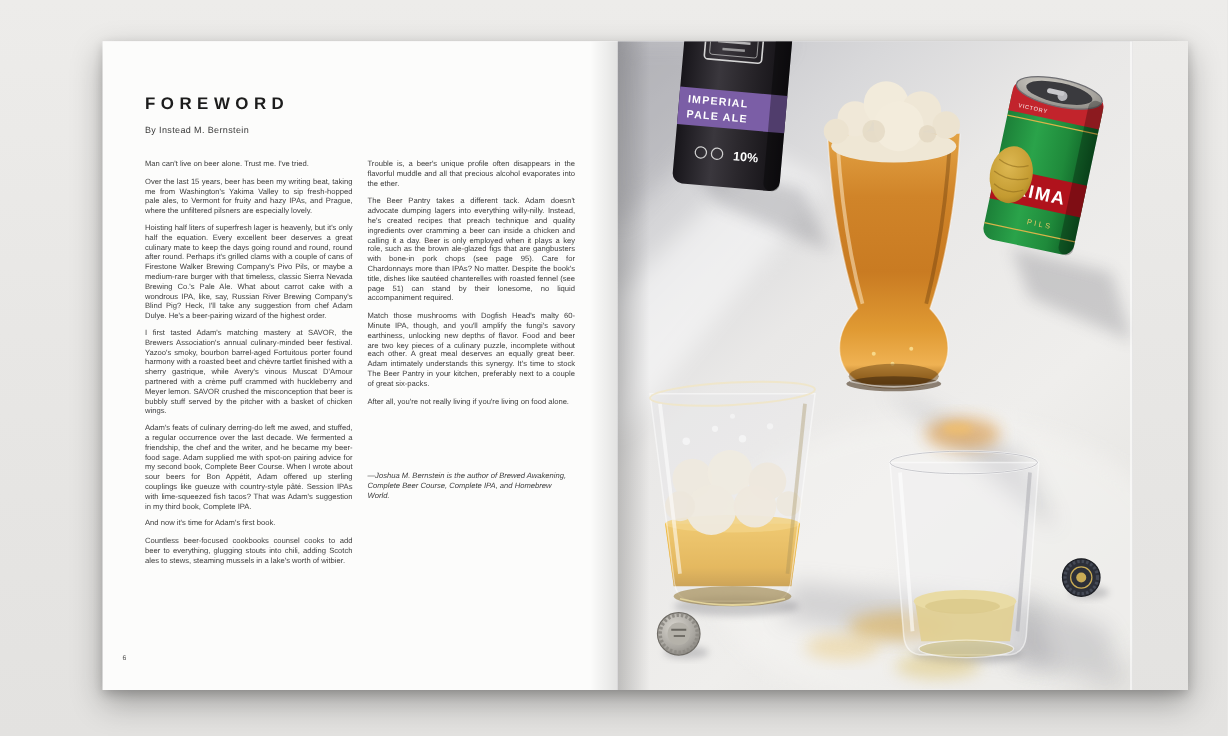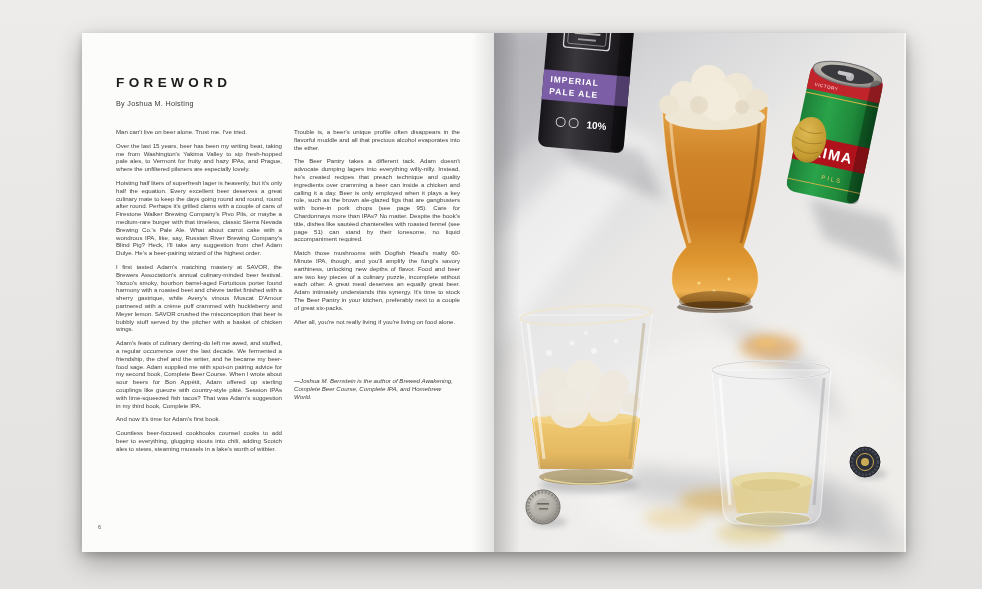--- a/index.html
+++ b/index.html
@@ -1,20 +1,20 @@
 <!DOCTYPE html>
 <html><head>
 <meta charset="utf-8">
 <style>
   html,body{margin:0;padding:0;background:#e8e7e5;}
   .canvas{position:relative;width:982px;height:589px;overflow:hidden;
           background:linear-gradient(180deg,#edecea 0%,#e8e7e5 45%,#e3e2e0 100%);
           font-family:"Liberation Sans",sans-serif;}
   .spread{position:absolute;left:82px;top:33px;width:824px;height:519px;
-          box-shadow:0 10px 24px rgba(0,0,0,.30),0 3px 8px rgba(0,0,0,.18);}
+          box-shadow:0 10px 24px rgba(0,0,0,.30),0 3px 8px rgba(0,0,0,.18);padding-left:44px;}
   .page{position:absolute;top:0;height:519px;width:412px;overflow:hidden;}
   .page-left{left:0;background:#fcfcfb;}
   .page-left::after{content:"";position:absolute;top:0;right:0;width:22px;height:100%;
           background:linear-gradient(to right,rgba(0,0,0,0),rgba(0,0,0,0.10));pointer-events:none;}
   .page-right{left:412px;background:#dcdcde;}
   .page-right::before{content:"";position:absolute;top:0;left:0;width:26px;height:100%;z-index:9;
           background:linear-gradient(to right,rgba(0,0,0,0.20),rgba(0,0,0,0));pointer-events:none;}
   .page-right::after{content:"";position:absolute;top:0;right:0;width:2px;height:100%;z-index:9;
           background:rgba(255,255,255,0.55);pointer-events:none;}
 
@@ -34,21 +34,21 @@
   .photo-svg text{font-family:"Liberation Sans",sans-serif;}
 </style>
 </head>
 <body>
 
 <div class="canvas">
   <div class="spread">
 
     <div class="page page-left">
       <h1 class="title">FOREWORD</h1>
-      <div class="byline">By Joshua M. Hoisting</div>
+      <div class="byline">By Instead M. Bernstein</div>
       <div class="columns">
         <div class="col">
           <p>Man can't live on beer alone. Trust me. I've tried.</p>
           <p>Over the last 15 years, beer has been my writing beat, taking me from Washington's Yakima Valley to sip fresh-hopped pale ales, to Vermont for fruity and hazy IPAs, and Prague, where the unfiltered pilsners are especially lovely.</p>
           <p>Hoisting half liters of superfresh lager is heavenly, but it's only half the equation. Every excellent beer deserves a great culinary mate to keep the days going round and round, round after round. Perhaps it's grilled clams with a couple of cans of Firestone Walker Brewing Company's Pivo Pils, or maybe a medium-rare burger with that timeless, classic Sierra Nevada Brewing Co.'s Pale Ale. What about carrot cake with a wondrous IPA, like, say, Russian River Brewing Company's Blind Pig? Heck, I'll take any suggestion from chef Adam Dulye. He's a beer-pairing wizard of the highest order.</p>
           <p>I first tasted Adam's matching mastery at SAVOR, the Brewers Association's annual culinary-minded beer festival. Yazoo's smoky, bourbon barrel-aged Fortuitous porter found harmony with a roasted beet and chèvre tartlet finished with a sherry gastrique, while Avery's vinous Muscat D'Amour partnered with a crème puff crammed with huckleberry and Meyer lemon. SAVOR crushed the misconception that beer is bubbly stuff served by the pitcher with a basket of chicken wings.</p>
           <p>Adam's feats of culinary derring-do left me awed, and stuffed, a regular occurrence over the last decade. We fermented a friendship, the chef and the writer, and he became my beer-food sage. Adam supplied me with spot-on pairing advice for my second book, Complete Beer Course. When I wrote about sour beers for Bon Appétit, Adam offered up sterling couplings like gueuze with country-style pâté. Session IPAs with lime-squeezed fish tacos? That was Adam's suggestion in my third book, Complete IPA.</p>
           <p>And now it's time for Adam's first book.</p>
           <p>Countless beer-focused cookbooks counsel cooks to add beer to everything, glugging stouts into chili, adding Scotch ales to stews, steaming mussels in a lake's worth of witbier.</p>
         </div>

